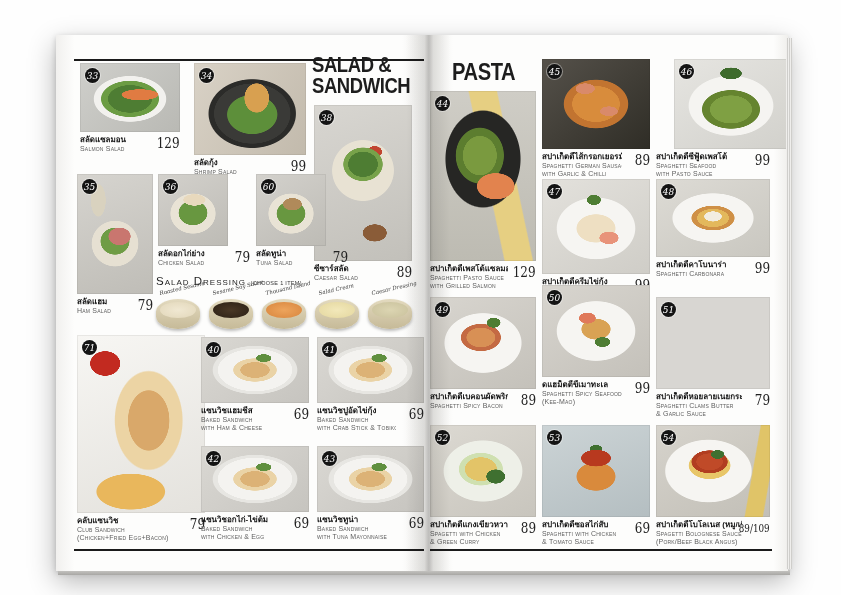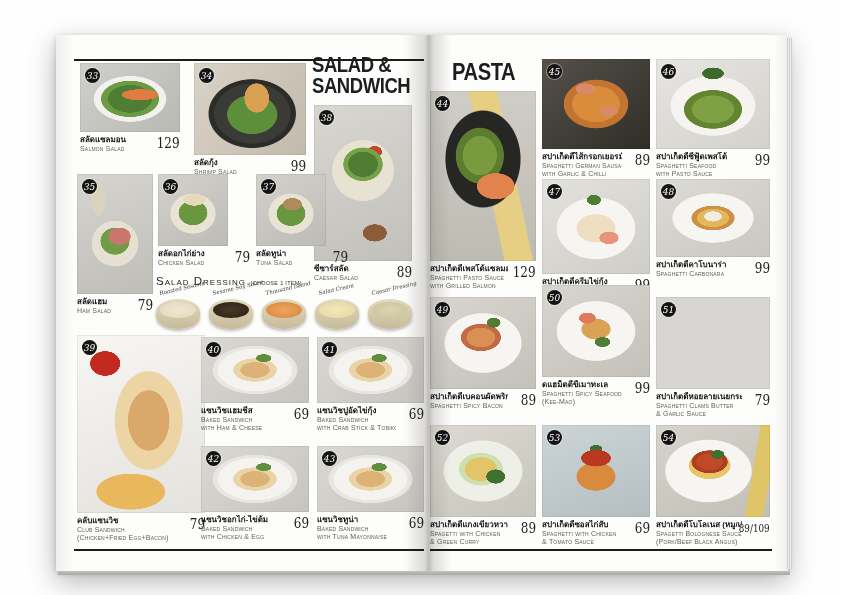--- a/index.html
+++ b/index.html
@@ -99,21 +99,21 @@
        radial-gradient(ellipse 46% 37% at 50% 40%,#262624 0 76%,transparent 78%),
        linear-gradient(78deg,transparent 52%,#e6cf82 53% 72%,transparent 73%),
        linear-gradient(180deg,#cfcdc6,#bdbbb2);}
   .p45{background:radial-gradient(ellipse 15% 10% at 40% 33%,#d98a6a 0 58%,transparent 60%),
        radial-gradient(ellipse 14% 9% at 62% 58%,#d98a6a 0 58%,transparent 60%),
        radial-gradient(ellipse 42% 38% at 50% 50%,#d88c3c 0 52%,#c27430 53% 70%,transparent 72%),
        linear-gradient(140deg,#55514a,#2f2d26);}
   .p46{background:radial-gradient(ellipse 16% 11% at 50% 16%,#3e6b2c 0 58%,transparent 60%),
        radial-gradient(ellipse 38% 32% at 50% 56%,#7fa043 0 48%,#65842f 49% 66%,transparent 68%),
        radial-gradient(ellipse 47% 42% at 50% 52%,#f5f4f1 0 78%,transparent 80%),
-       linear-gradient(150deg,#e6e5e1,#d2d1cc);}
+       linear-gradient(150deg,#e6e5e1,#d2d1cc);margin-left:18px;}
   .p47{background:radial-gradient(ellipse 11% 9% at 48% 22%,#4e7d33 0 58%,transparent 60%),
        radial-gradient(ellipse 15% 11% at 62% 62%,#e8937a 0 58%,transparent 60%),
        radial-gradient(ellipse 34% 28% at 50% 52%,#eedfc2 0 52%,transparent 54%),
        radial-gradient(ellipse 46% 41% at 50% 52%,#f6f5f2 0 78%,transparent 80%),
        linear-gradient(150deg,#e3e1dc,#cfcdc7);}
   .p48{background:radial-gradient(ellipse 13% 11% at 50% 48%,#f2ede1 0 58%,transparent 60%),
        radial-gradient(ellipse 30% 25% at 50% 50%,#e3b85c 0 46%,#cf9046 47% 62%,transparent 64%),
        radial-gradient(ellipse 45% 40% at 50% 50%,#f6f5f2 0 78%,transparent 80%),
        linear-gradient(150deg,#dddbd5,#c9c7c0);}
   .p49{background:radial-gradient(ellipse 11% 9% at 60% 28%,#4e7d33 0 58%,transparent 60%),
@@ -221,21 +221,21 @@
       </div>
       <div class="cap">
         <div class="th">สลัดอกไก่ย่าง</div>
         <div class="en">Chicken Salad</div>
         <div class="price">79</div>
       </div>
     </div>
 
     <div class="card c37">
       <div class="photo p37">
-        <span class="num">37</span>
+        <span class="num">60</span>
       </div>
       <div class="cap">
         <div class="th">สลัดทูน่า</div>
         <div class="en">Tuna Salad</div>
         <div class="price">79</div>
       </div>
     </div>
 
     <div class="dressing">
       <div class="dr-head">
@@ -271,21 +271,21 @@
           <div class="cup-label">Caesar Dressing</div>
           <div class="cup">
               <div class="fill f5"></div>
             </div>
         </div>
       </div>
     </div>
 
     <div class="card c39">
       <div class="photo p39">
-        <span class="num">39</span>
+        <span class="num">71</span>
       </div>
       <div class="cap">
         <div class="th">คลับแซนวิช</div>
         <div class="en">Club Sandwich</div>
         <div class="en">(Chicken+Fried Egg+Bacon)</div>
         <div class="price">79</div>
       </div>
     </div>
 
     <div class="card c40">

